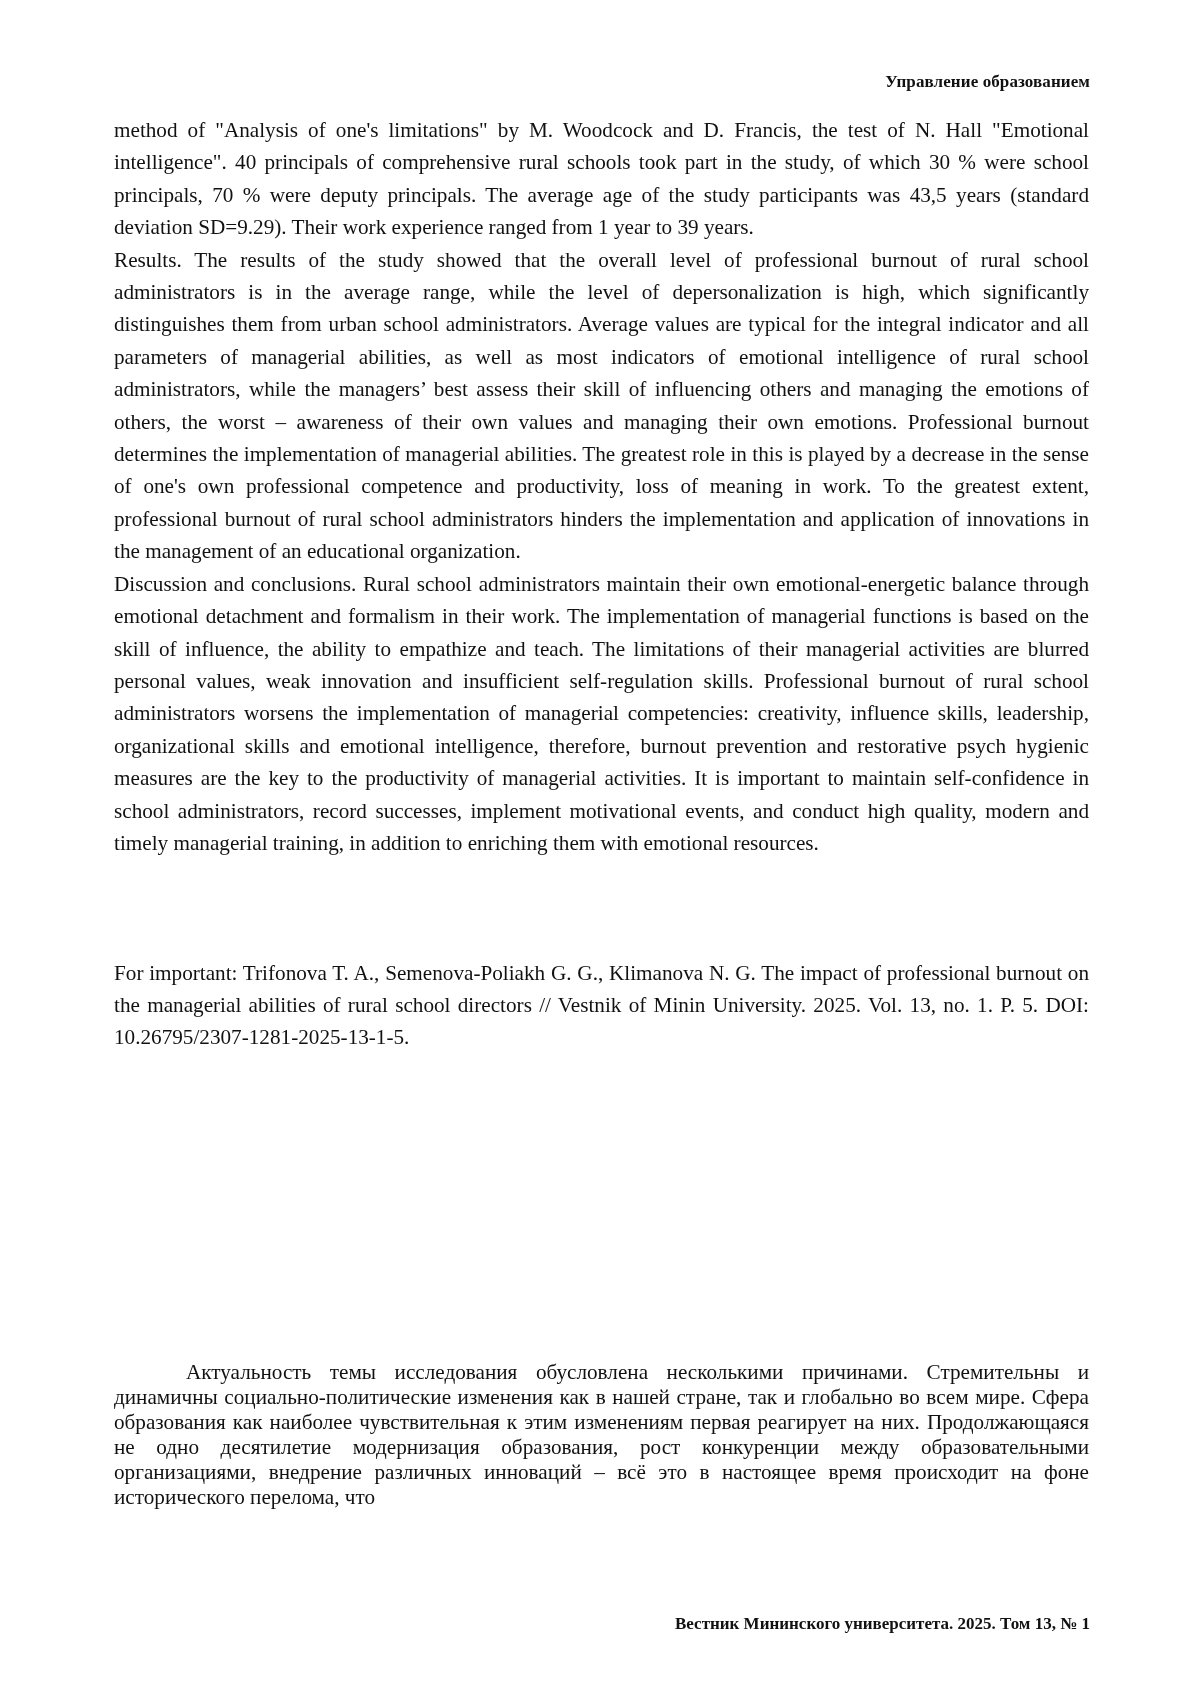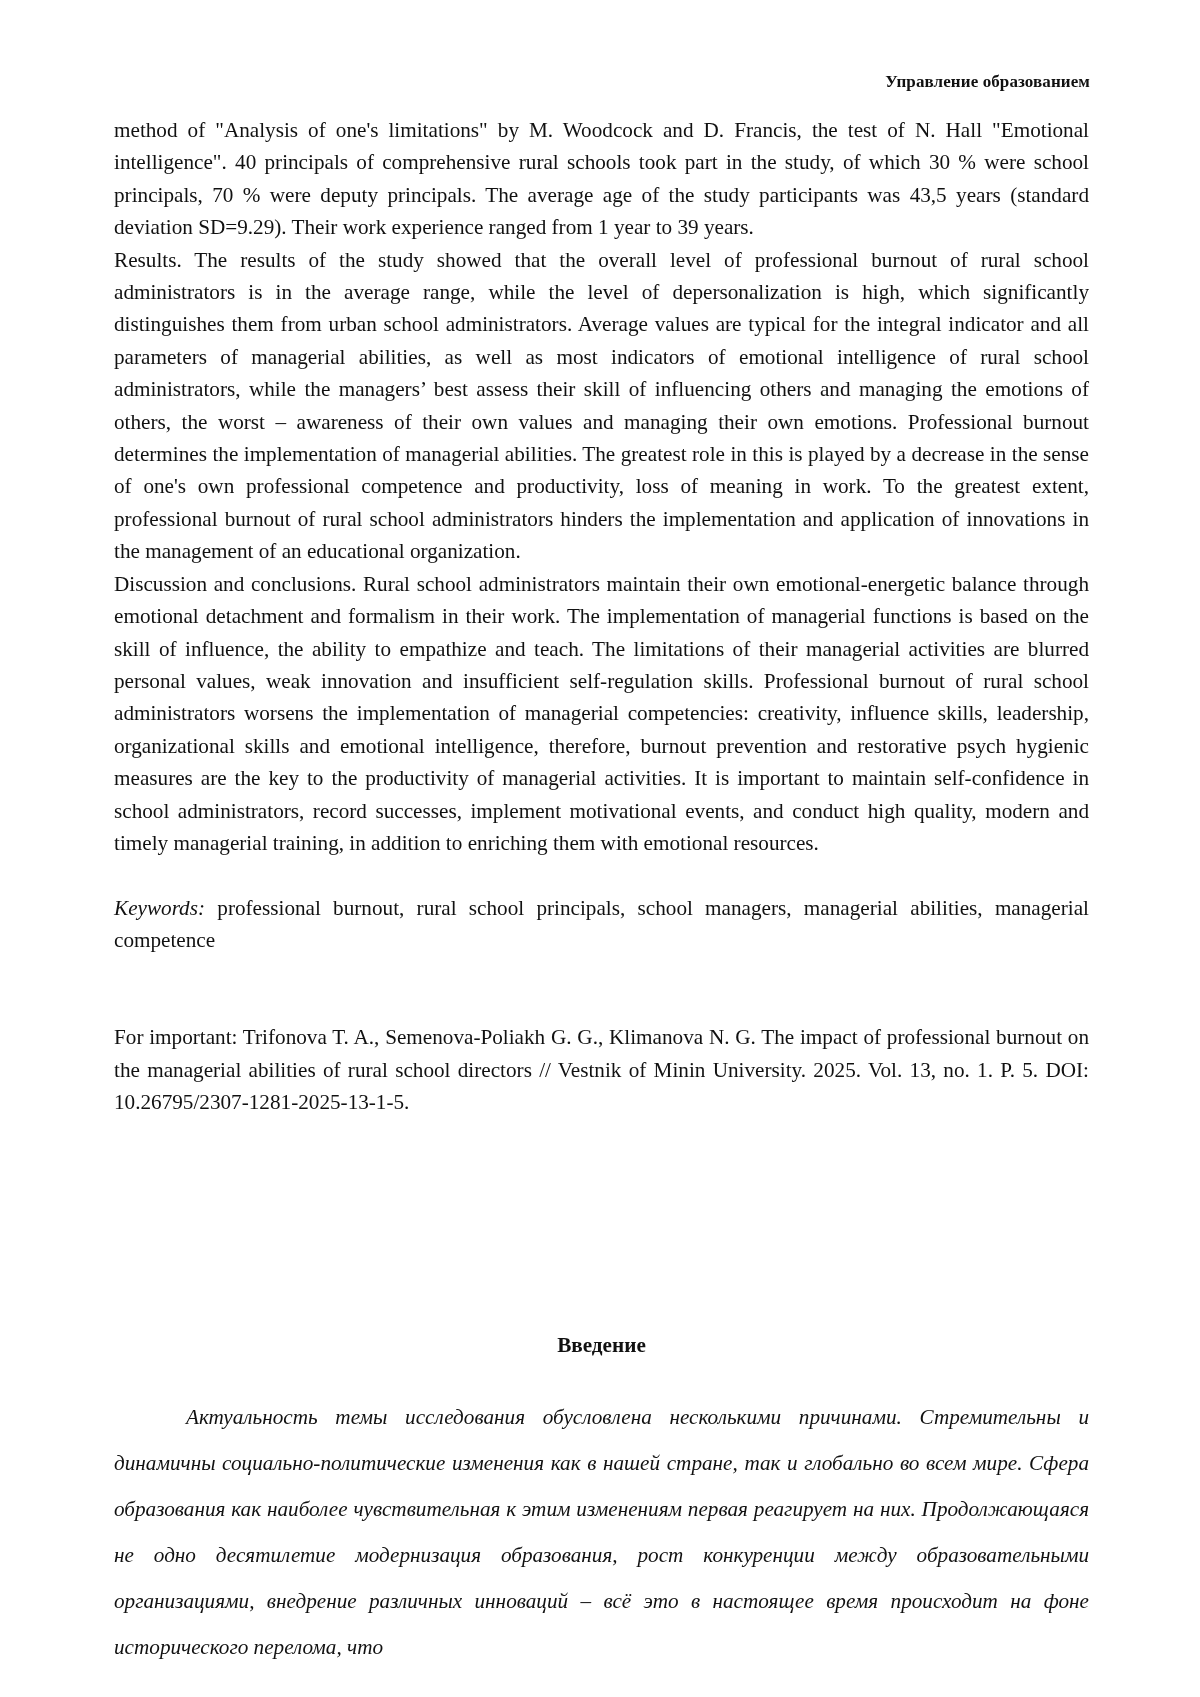--- a/index.html
+++ b/index.html
@@ -58,26 +58,25 @@
       top: 1329px;
       width: 975px;
       text-align: center;
       font-weight: bold;
       font-size: 21.2px;
       line-height: 32px;
     }
     .ru-text {
       position: absolute;
       left: 114px;
-      top: 1394px;
+      top: 1360px;
       width: 975px;
       font-size: 21.2px;
-      line-height: 46px;
+      line-height: 25px;
       text-align: justify;
-      font-style: italic;
     }
     .ru-text p {
       margin: 0;
       text-indent: 72px;
     }
     .running-footer {
       position: absolute;
       right: 110px;
       top: 1614px;
       font-size: 17px;
@@ -96,31 +95,30 @@
     <p>
       <span>method of "Analysis of one's limitations" by M. Woodcock and D. Francis, the test of N. Hall "Emotional intelligence". 40 principals of comprehensive rural schools took part in the study, of which 30 % were school principals, 70 % were deputy principals. The average age of the study participants was 43,5 years (standard deviation SD=9.29). Their work experience ranged from 1 year to 39 years.</span>
     </p>
 
     <p><span class="bold">Results</span><span>. The results of the study showed that the overall level of professional burnout of rural school administrators is in the average range, while the level of depersonalization is high, which significantly distinguishes them from urban school administrators. Average values are typical for the integral indicator and all parameters of managerial abilities, as well as most indicators of emotional intelligence of rural school administrators, while the managers’ best assess their skill of influencing others and managing the emotions of others, the worst – awareness of their own values and managing their own emotions. Professional burnout determines the implementation of managerial abilities. The greatest role in this is played by a decrease in the sense of one's own professional competence and productivity, loss of meaning in work. To the greatest extent, professional burnout of rural school administrators hinders the implementation and application of innovations in the management of an educational organization.</span></p>
 
     <p><span class="bold">Discussion and conclusions</span><span>. Rural school administrators maintain their own emotional-energetic balance through emotional detachment and formalism in their work. The implementation of managerial functions is based on the skill of influence, the ability to empathize and teach. The limitations of their managerial activities are blurred personal values, weak innovation and insufficient self-regulation skills. Professional burnout of rural school administrators worsens the implementation of managerial competencies: creativity, influence skills, leadership, organizational skills and emotional intelligence, therefore, burnout prevention and restorative psych hygienic measures are the key to the productivity of managerial activities. It is important to maintain self-confidence in school administrators, record successes, implement motivational events, and conduct high quality, modern and timely managerial training, in addition to enriching them with emotional resources.</span></p>
 
     <div class="gap"></div>
 
-    <p><span class="italic">Keywords:</span><span> professional burnout, rural school principals, school managers, managerial abilities, managerial competence</span></p>
 
     <div class="gap"></div>
 
 
     <div class="gap"></div>
 
     <p><span class="bold">For important:</span><span> Trifonova T. A., Semenova-Poliakh G. G., Klimanova N. G. The impact of professional burnout on the managerial abilities of rural school directors // Vestnik of Minin University. 2025. Vol. 13, no. 1. P. 5. DOI: 10.26795/2307-1281-2025-13-1-5.</span></p>
 
   </div>
 
-  <div class="section-heading">Введение</div>
 
   <div class="ru-text">
     <p>Актуальность темы исследования обусловлена несколькими причинами. Стремительны и динамичны социально-политические изменения как в нашей стране, так и глобально во всем мире. Сфера образования как наиболее чувствительная к этим изменениям первая реагирует на них. Продолжающаяся не одно десятилетие модернизация образования, рост конкуренции между образовательными организациями, внедрение различных инноваций – всё это в настоящее время происходит на фоне исторического перелома, что</p>
   </div>
 
+  <div class="running-footer">Вестник Мининского университета. 2025. Том 13, № 1</div>
 
 </div>
 
 </body></html>

